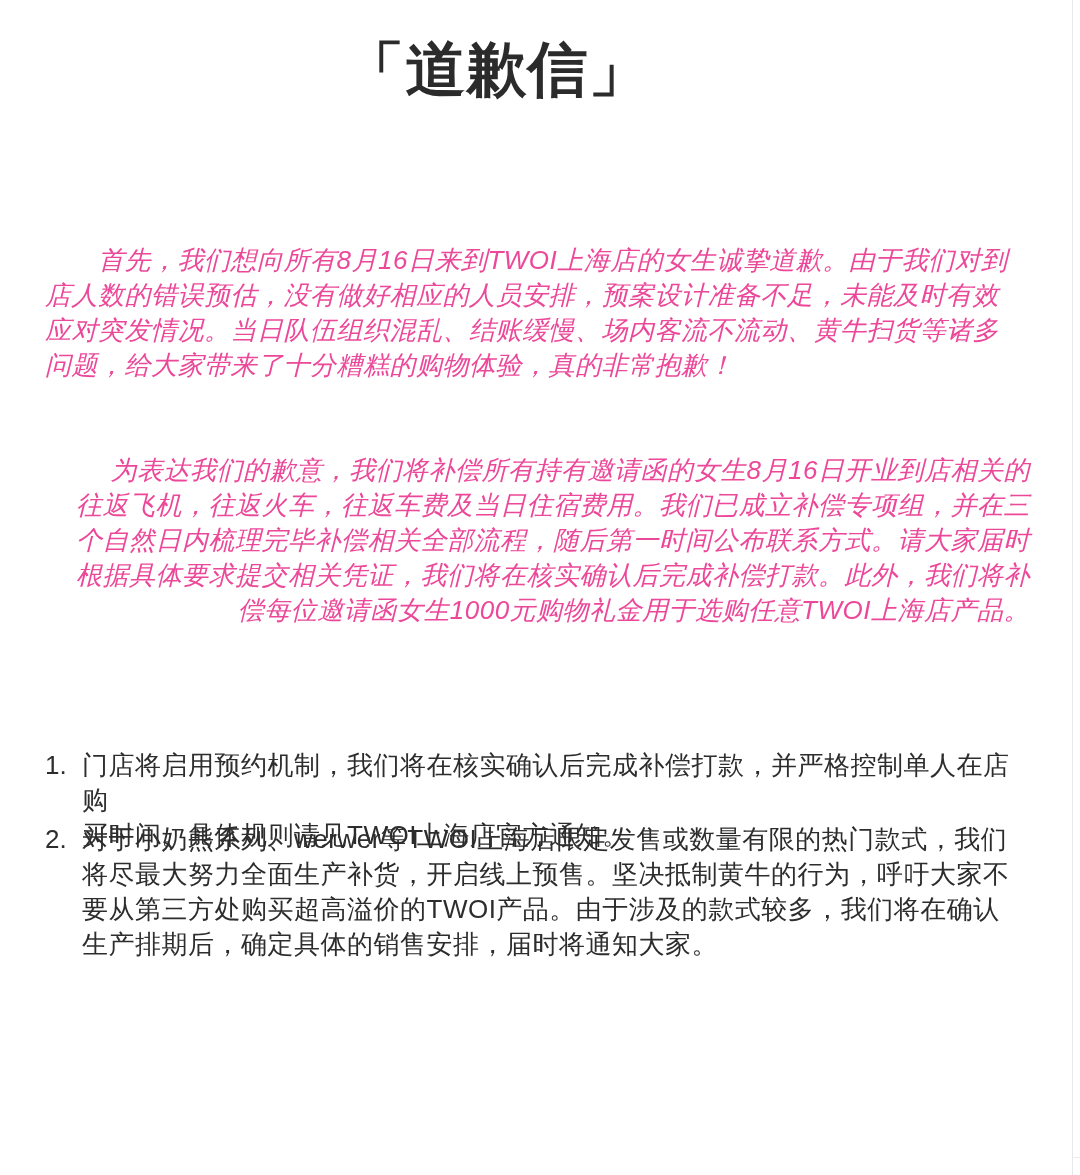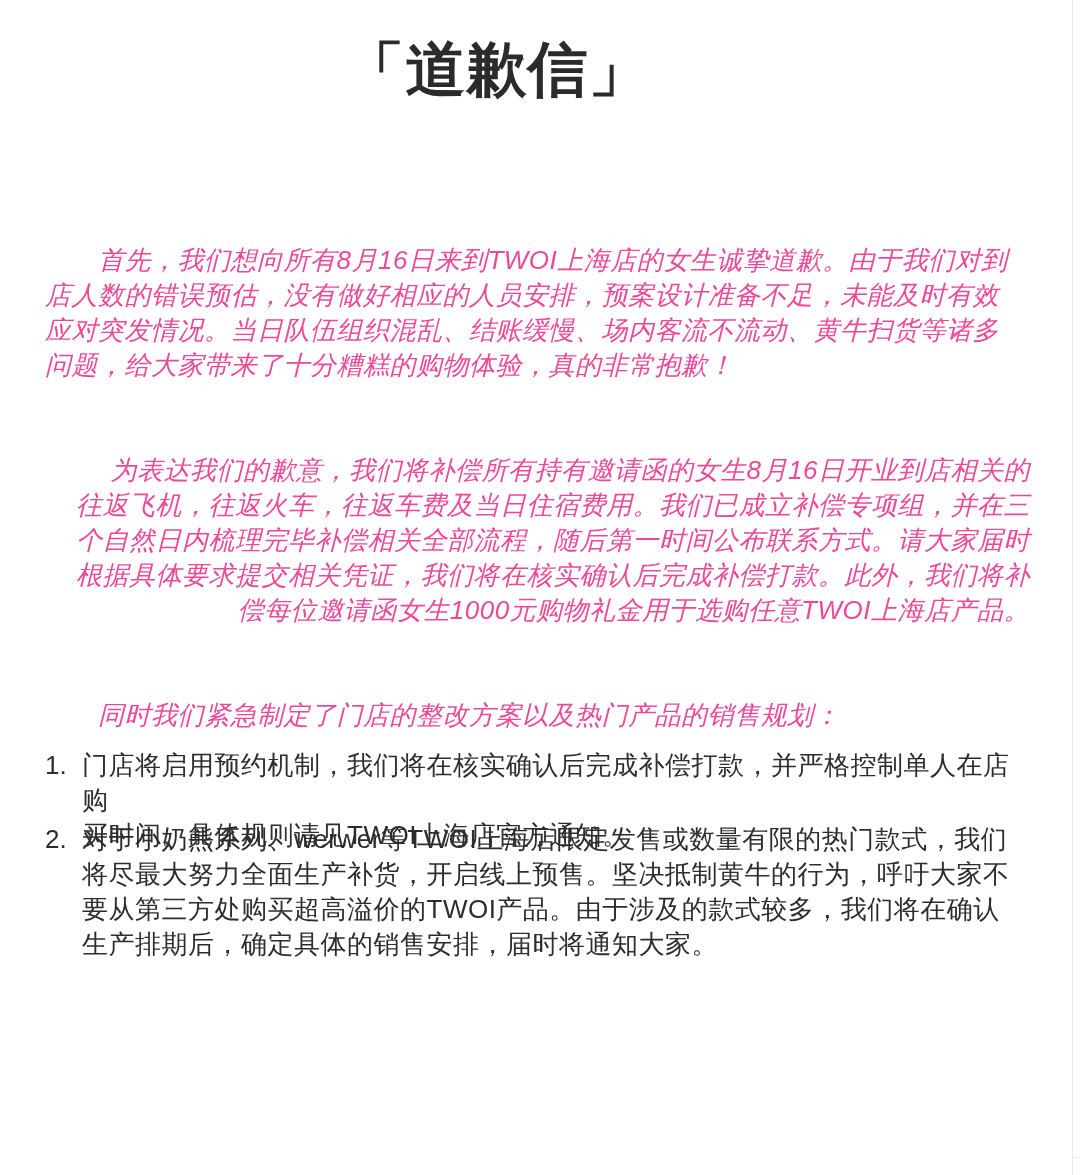--- a/index.html
+++ b/index.html
@@ -105,21 +105,20 @@
 店人数的错误预估，没有做好相应的人员安排，预案设计准备不足，未能及时有效
 应对突发情况。当日队伍组织混乱、结账缓慢、场内客流不流动、黄牛扫货等诸多
 问题，给大家带来了十分糟糕的购物体验，真的非常抱歉！</div>
 
   <div class="para para-compensation">　　为表达我们的歉意，我们将补偿所有持有邀请函的女生8月16日开业到店相关的
 往返飞机，往返火车，往返车费及当日住宿费用。我们已成立补偿专项组，并在三
 个自然日内梳理完毕补偿相关全部流程，随后第一时间公布联系方式。请大家届时
 根据具体要求提交相关凭证，我们将在核实确认后完成补偿打款。此外，我们将补
 偿每位邀请函女生1000元购物礼金用于选购任意TWOI上海店产品。</div>
 
-  <div class="para para-plan-intro">　　同时我们紧急制定了门店的整改方案以及热门产品的销售规划：</div>
 
   <div class="list-item list-item-1">
     <span class="list-marker">1.</span>
     <span class="list-text">门店将启用预约机制，我们将在核实确认后完成补偿打款，并严格控制单人在店购
 买时间。具体规则请见TWOI上海店官方通知。</span>
   </div>
 
   <div class="list-item list-item-2">
     <span class="list-marker">2.</span>
     <span class="list-text">对于小奶熊系列、werwer等TWOI上海店限定发售或数量有限的热门款式，我们

